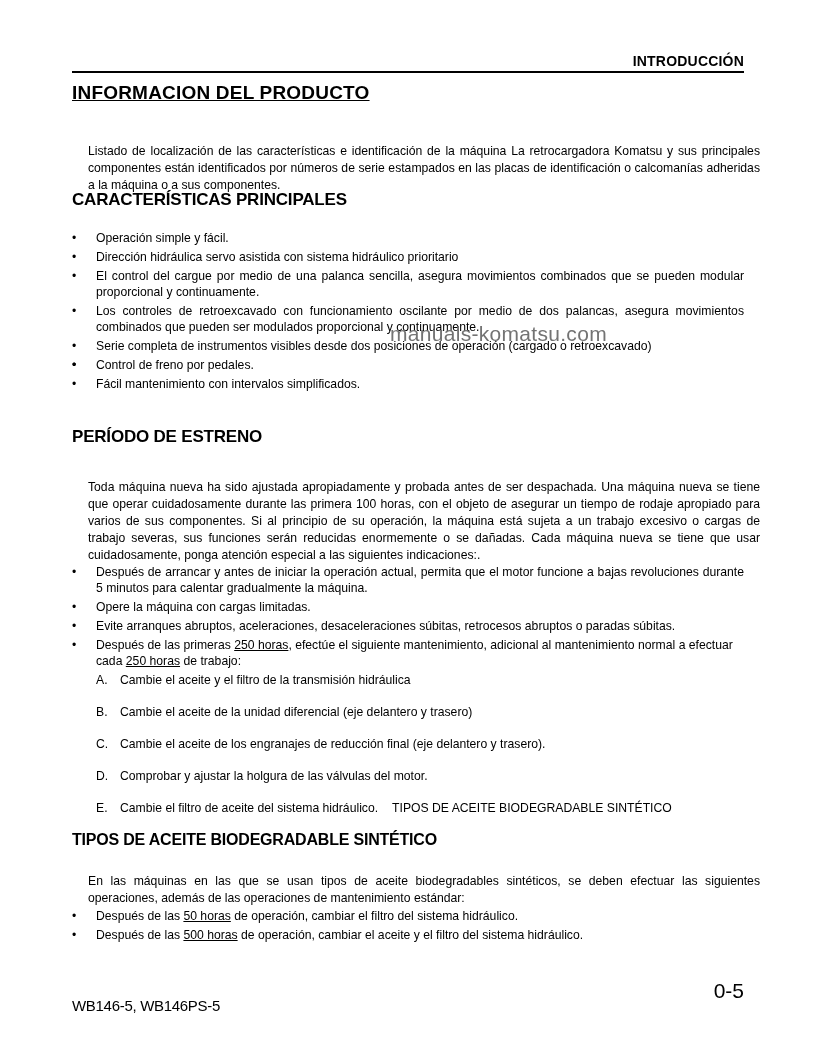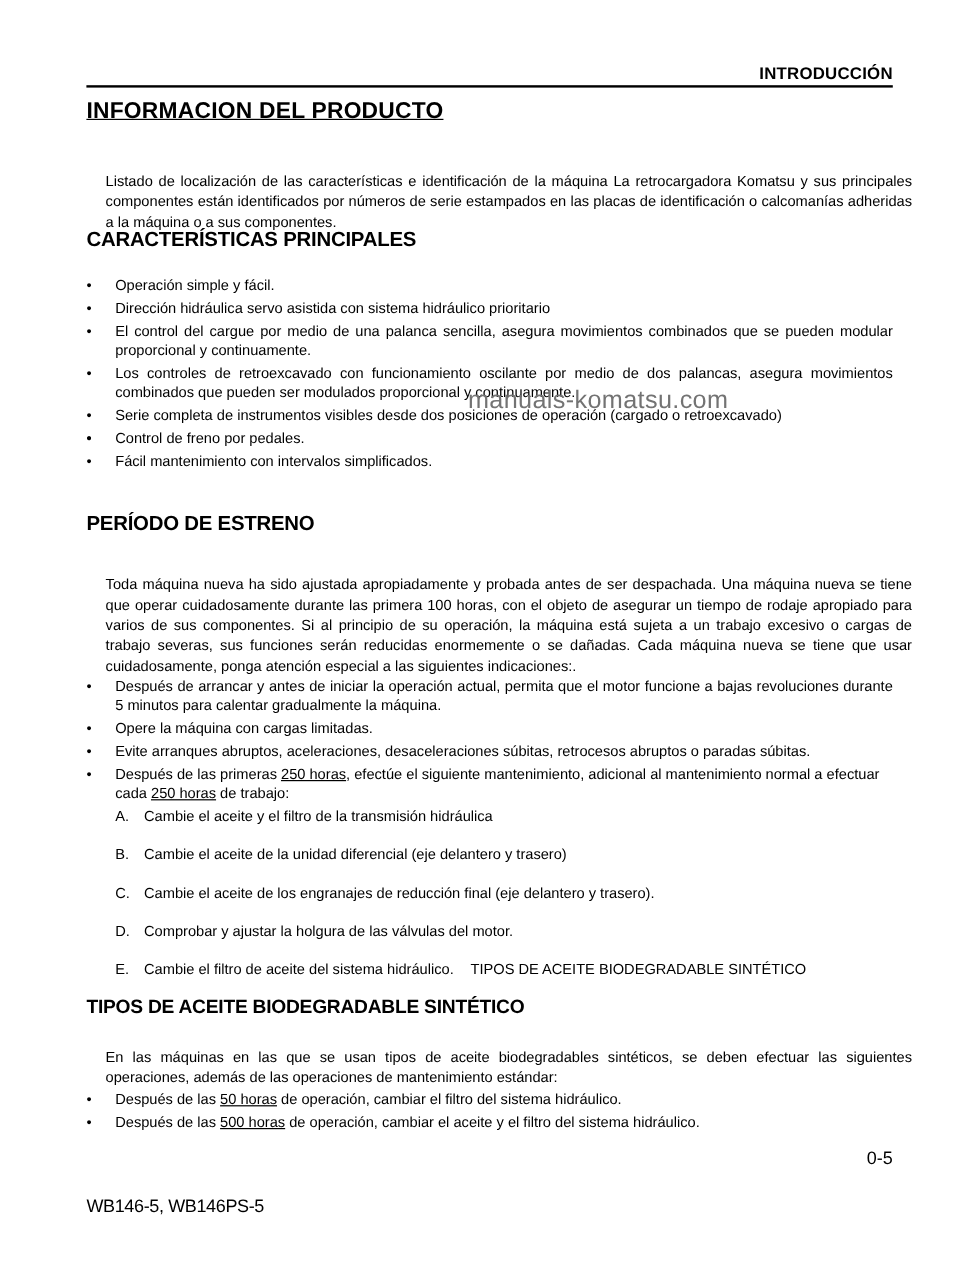--- a/index.html
+++ b/index.html
@@ -126,23 +126,23 @@
     }
     .footer-left {
       position: absolute;
       top: 997px;
       left: 0;
       font-size: 15px;
       letter-spacing: -0.3px;
     }
     .footer-right {
       position: absolute;
-      top: 957px;
+      top: 979px;
       right: 0;
-      font-size: 15px;
+      font-size: 21px;
     }
   </style>
 </head>
 <body>
 
 <div class="page">
 
   <div class="running-head">INTRODUCCIÓN</div>
   <div class="head-rule"></div>
 

